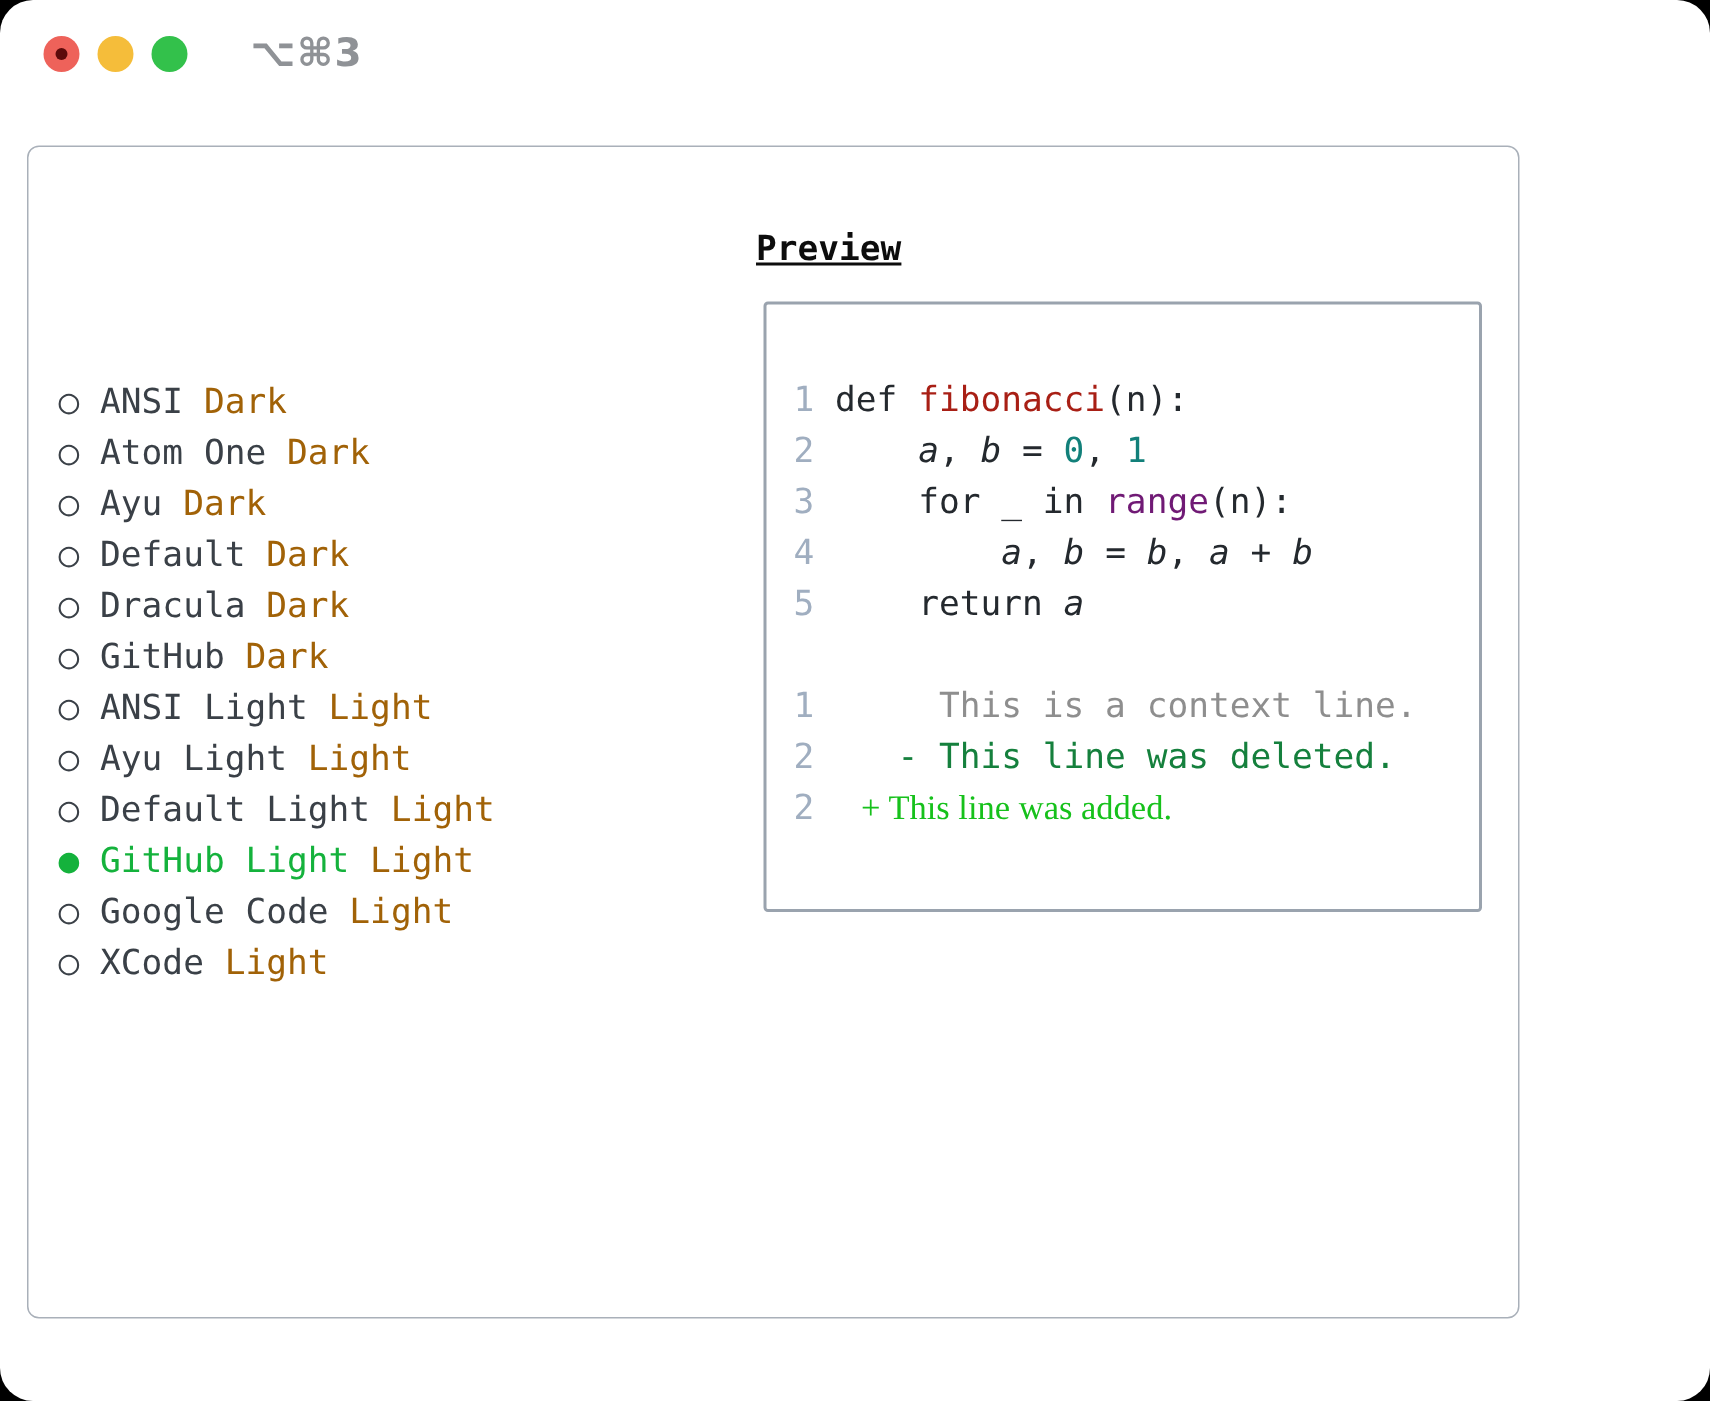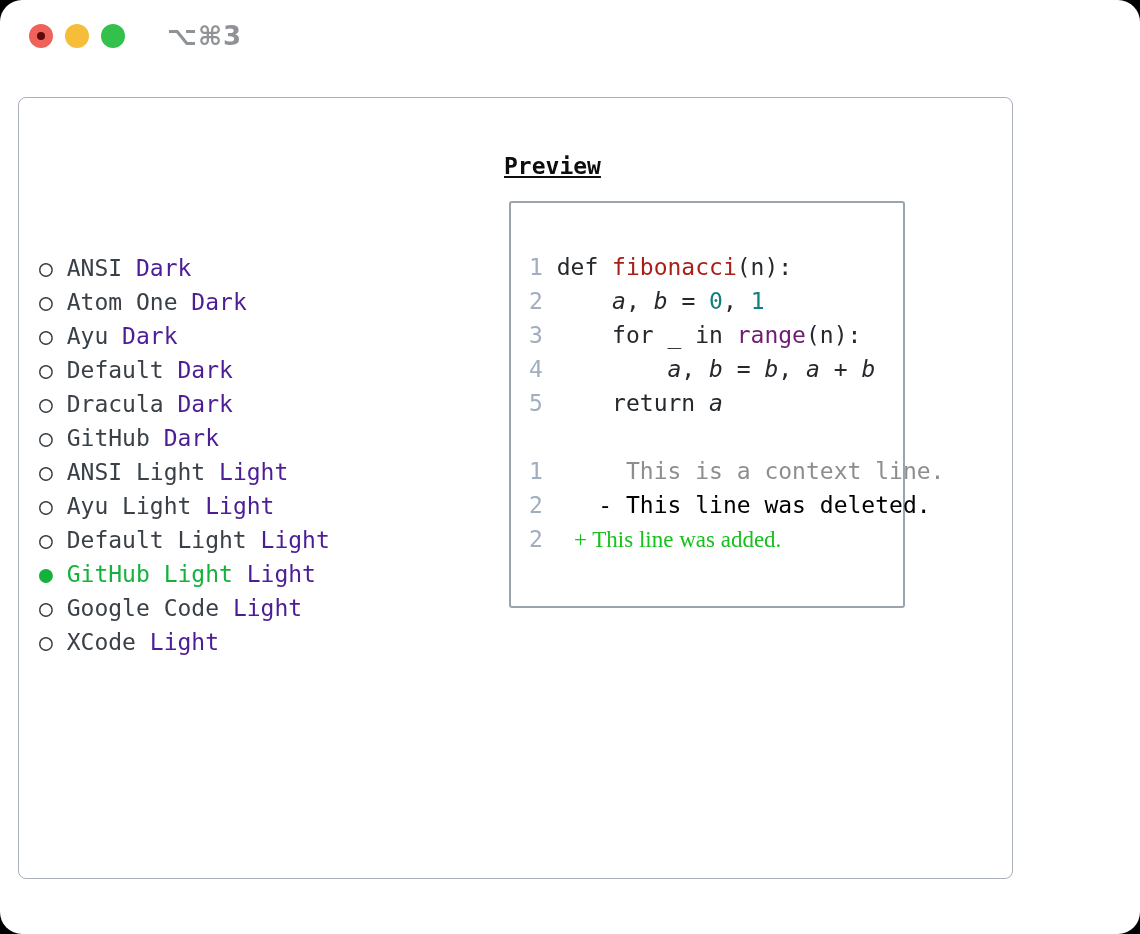--- a/index.html
+++ b/index.html
@@ -29,44 +29,44 @@
 
   
   .left-col{
     position:absolute;left:20px;top:51px;width:450px;
     font-size:23px;line-height:34px;white-space:pre;color:#3a4047;
   }
   .row{height:34px;}
   .hdr-prefix,.hdr{font-weight:bold;color:#0d0d0d;}
   .theme-row .pfx{color:#3a4047;}
   .theme-row .name{color:#3a4047;margin-top:11px;}
-  .theme-row .tag{color:#4c1d95;}
+  .theme-row .tag{color:#a16207;}
   .theme-row.selected .pfx,.theme-row.selected .name{color:#14b23c;}
 
   
   .preview-title{
     position:absolute;left:485px;top:51px;font-size:23px;line-height:34px;
     font-weight:bold;color:#0d0d0d;text-decoration:underline;
   }
   .preview-box{
-    position:absolute;left:490px;top:103px;width:396px;height:407px;
+    position:absolute;left:490px;top:103px;width:479px;height:407px;
     border:2px solid #9aa3ae;border-radius:3px;box-sizing:border-box;background:#fff;
   }
   .code{
     position:absolute;left:18px;top:47px;
     font-size:23px;line-height:34px;white-space:pre;
   }
   .ln{color:#a0aec0;}
   .s-code{color:#24292e;}
   .s-func{color:#a81f15;}
   .s-var{color:#24292e;font-style:italic;}
   .s-number{color:#12807a;}
   .s-builtin{color:#701a75;}
   .s-context{color:#8e8e8e;margin-top:12px;}
-  .s-deleted{color:#000000;}
+  .s-deleted{color:#15803d;}
   .s-added{color:#16c11b;font-family:Liberation Serif, serif;}
 </style>
 </head>
 <body>
 
 <div class="screen">
 
   <div>
     <span class="tl tl-close">
         <span class="tl-dot"></span>

